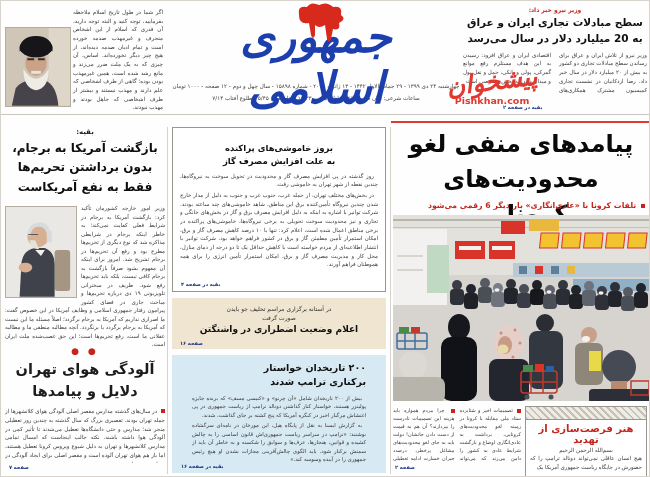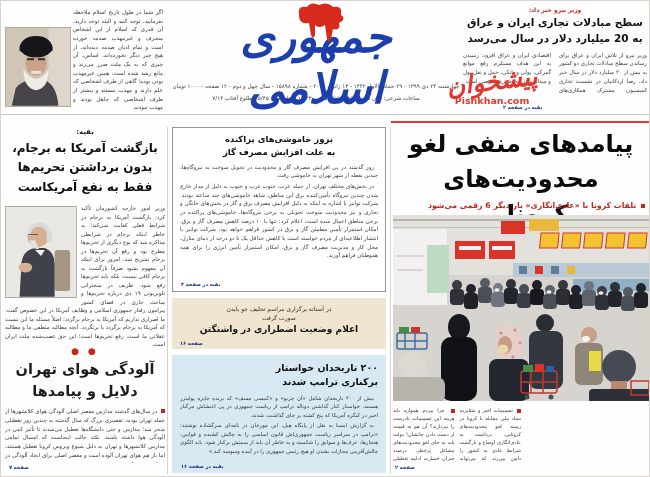--- a/index.html
+++ b/index.html
@@ -37,30 +37,30 @@
   .z-kicker{left:4px;top:127px;width:160px;text-align:center;font-size:7px;font-weight:bold;}
   .z-headline{left:4px;top:138px;width:160px;text-align:center;font-size:12px;font-weight:bold;line-height:1.62;color:#0d0d0d;}
   .z-article{left:4px;top:203px;width:160px;height:142px;font-size:5.5px;line-height:1.55;color:#3a3a3a;overflow:hidden;}
   .z-photo{float:left;width:70px;height:90px;border:1px solid #b3ac9f;margin:2px 4px 2px 0;background:#eae8e4;}
   .dots-sep{left:4px;top:346px;width:160px;text-align:center;color:#c5251c;font-size:9px;letter-spacing:3px;line-height:1;}
   .p-title{left:4px;top:357px;width:160px;text-align:center;font-size:14.5px;font-weight:bold;line-height:1.55;color:#1c1c1c;}
   .p-body{left:4px;top:406px;width:160px;height:56px;font-size:5.5px;line-height:1.6;color:#3a3a3a;overflow:hidden;}
   .p-ref{left:8px;top:463px;}
   
   .box{box-sizing:border-box;background:#fff;}
-  .box-blackouts{left:171px;top:126px;width:214px;height:165px;border:1px solid #9a958d;padding:5px 7px;}
+  .box-blackouts{left:171px;top:126px;width:214px;height:165px;border:1px solid #9a958d;padding:14px 7px;}
   .b-title{text-align:center;font-size:8.5px;font-weight:bold;line-height:1.5;color:#101010;}
   .b-body{margin-top:4px;font-size:5.5px;line-height:1.58;color:#3a3a3a;height:118px;overflow:hidden;}
   .b-body p{margin:0 0 2px 0;text-indent:4px;}
   .b-more{position:absolute;left:8px;bottom:4px;}
   .box-washington{left:171px;top:297px;width:214px;height:51px;background:#efe5d0;padding:6px 6px;box-sizing:border-box;text-align:center;}
   .w-kicker{font-size:6px;line-height:1.5;color:#333;}
   .w-title{font-size:9px;font-weight:bold;margin-top:2px;color:#101010;}
   .w-ref{position:absolute;left:8px;bottom:3px;}
-  .box-historians{left:171px;top:354px;width:214px;height:118px;background:#d7e9f3;padding:6px 8px;box-sizing:border-box;}
+  .box-historians{left:171px;top:354px;width:214px;height:118px;background:#d7e9f3;padding:6px 20px;box-sizing:border-box;}
   .h-title{text-align:right;font-size:9.5px;font-weight:bold;line-height:1.5;color:#101010;}
   .h-body{margin-top:4px;font-size:5.4px;line-height:1.58;color:#3a3a3a;height:72px;overflow:hidden;}
   .h-body p{margin:0 0 2px 0;text-indent:4px;}
   .h-more{position:absolute;left:9px;bottom:4px;}
   
   .lead-headline{left:392px;top:126px;width:256px;text-align:center;font-size:24px;font-weight:bold;line-height:1.45;color:#0a0a0a;}
   .lead-subhead{left:394px;top:200px;width:250px;text-align:right;font-size:7.8px;font-weight:bold;color:#c5251c;}
   .lead-photo{left:392px;top:214px;width:256px;height:186px;}
   .hl-wrap{left:392px;top:405px;width:128px;height:56px;display:flex;gap:5px;font-size:5px;line-height:1.6;color:#3a3a3a;overflow:hidden;}
   .hl-col{flex:1;}
@@ -337,14 +337,20 @@
       <span class="sq"></span>
       <span>تصمیمات اخیر و شتابزده ستاد ملی مقابله با کرونا در زمینه لغو محدودیت‌های کرونایی، برداشت به عادی‌انگاری اوضاع و بازگشت شرایط عادی به کشور را دامن می‌زند که می‌تواند همه‌گیری کرونا را دوباره به جان مردم بیندازد</span>
     </div>
     <div class="hl-col">
       <span class="sq"></span>
       <span>چرا مردم همواره باید هزینه این تصمیمات نادرست را بپردازند؟ آن هم به قیمت از دست دادن جانشان! دولت باید به جای لغو محدودیت‌های مشاغل پرخطر، درصدد جبران خسارت ادامه تعطیلی این مشاغل برآید تا جان مردم در معرض خطر قرار نگیرد</span>
     </div>
   </div>
   <div class="abs tag hl-ref">صفحه ۲</div>
 
+  <div class="abs box-opportunity">
+    <div class="opp-hatch"></div>
+    <div class="opp-title">هنر فرصت‌سازی از تهدید</div>
+    <div class="opp-basmala">بسم‌الله الرحمن الرحیم</div>
+    <div class="opp-body just">هیچ انسان عاقلی نمی‌تواند دونالد ترامپ را که حضورش در جایگاه ریاست جمهوری آمریکا یک</div>
+  </div>
 
 </div>
 
 </body></html>

